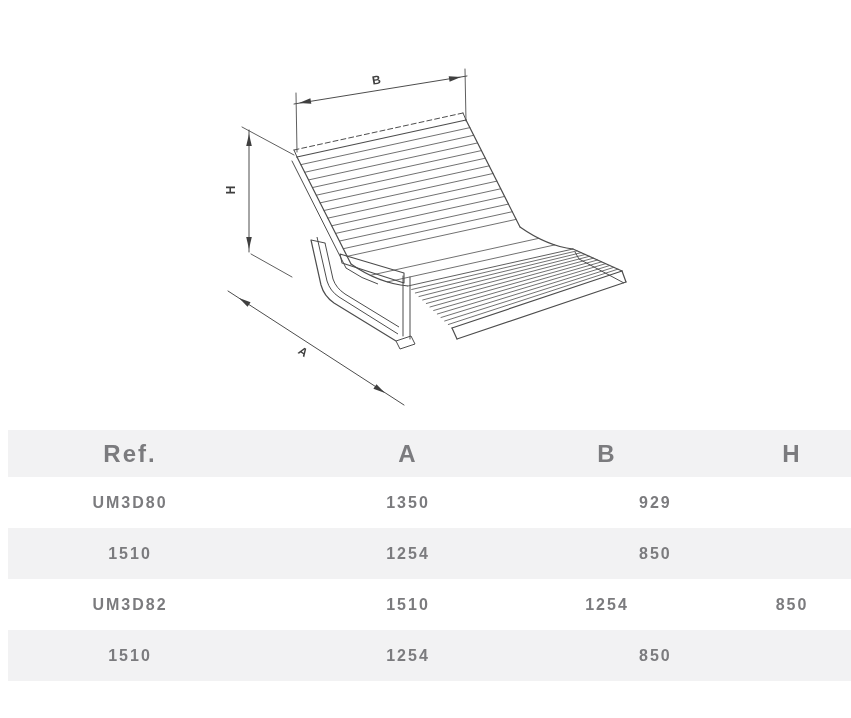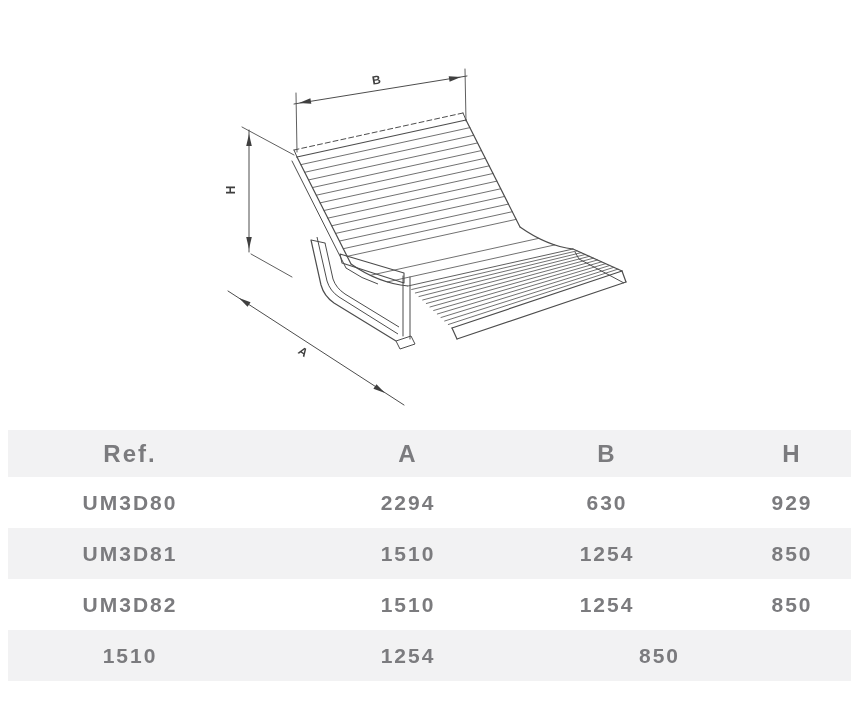--- a/index.html
+++ b/index.html
@@ -14,21 +14,21 @@
     fill:#3f3f3f;text-anchor:middle;
   }
   .spec{position:absolute;top:430px;left:0;width:851px;padding-left:8px;}
   .trow{
     display:grid;grid-template-columns:244px 312px 86px 209px;
     align-items:center;height:51px;background:var(--row-bg,#fff);
   }
   .trow.head{height:47px;}
   .trow.alt{background:var(--zebra,#f2f2f3);}
   .cell{
-    text-align:center;font-weight:bold;font-size:21px;letter-spacing:2px;
+    text-align:center;font-weight:bold;font-size:16px;letter-spacing:2px;
     color:var(--table-text,#7b7b7e);white-space:nowrap;
   }
   .trow.head .cell{font-size:24px;}
   .cell.c4{padding-left:75px;}
 </style>
 </head>
 <body>
 
 <div class="page">
 
@@ -108,26 +108,24 @@
 
   <div class="spec">
     <div class="trow head alt">
       <div class="cell c1">Ref.</div>
       <div class="cell c2">A</div>
       <div class="cell c3">B</div>
       <div class="cell c4">H</div>
     </div>
     <div class="trow">
       <div class="cell c1">UM3D80</div>
-      <div class="cell c2">2294</div>
-      <div class="cell c3">630</div>
+      <div class="cell c2">1350</div>
       <div class="cell c4">929</div>
     </div>
     <div class="trow alt">
-      <div class="cell c1">UM3D81</div>
       <div class="cell c2">1510</div>
       <div class="cell c3">1254</div>
       <div class="cell c4">850</div>
     </div>
     <div class="trow">
       <div class="cell c1">UM3D82</div>
       <div class="cell c2">1510</div>
       <div class="cell c3">1254</div>
       <div class="cell c4">850</div>
     </div>

